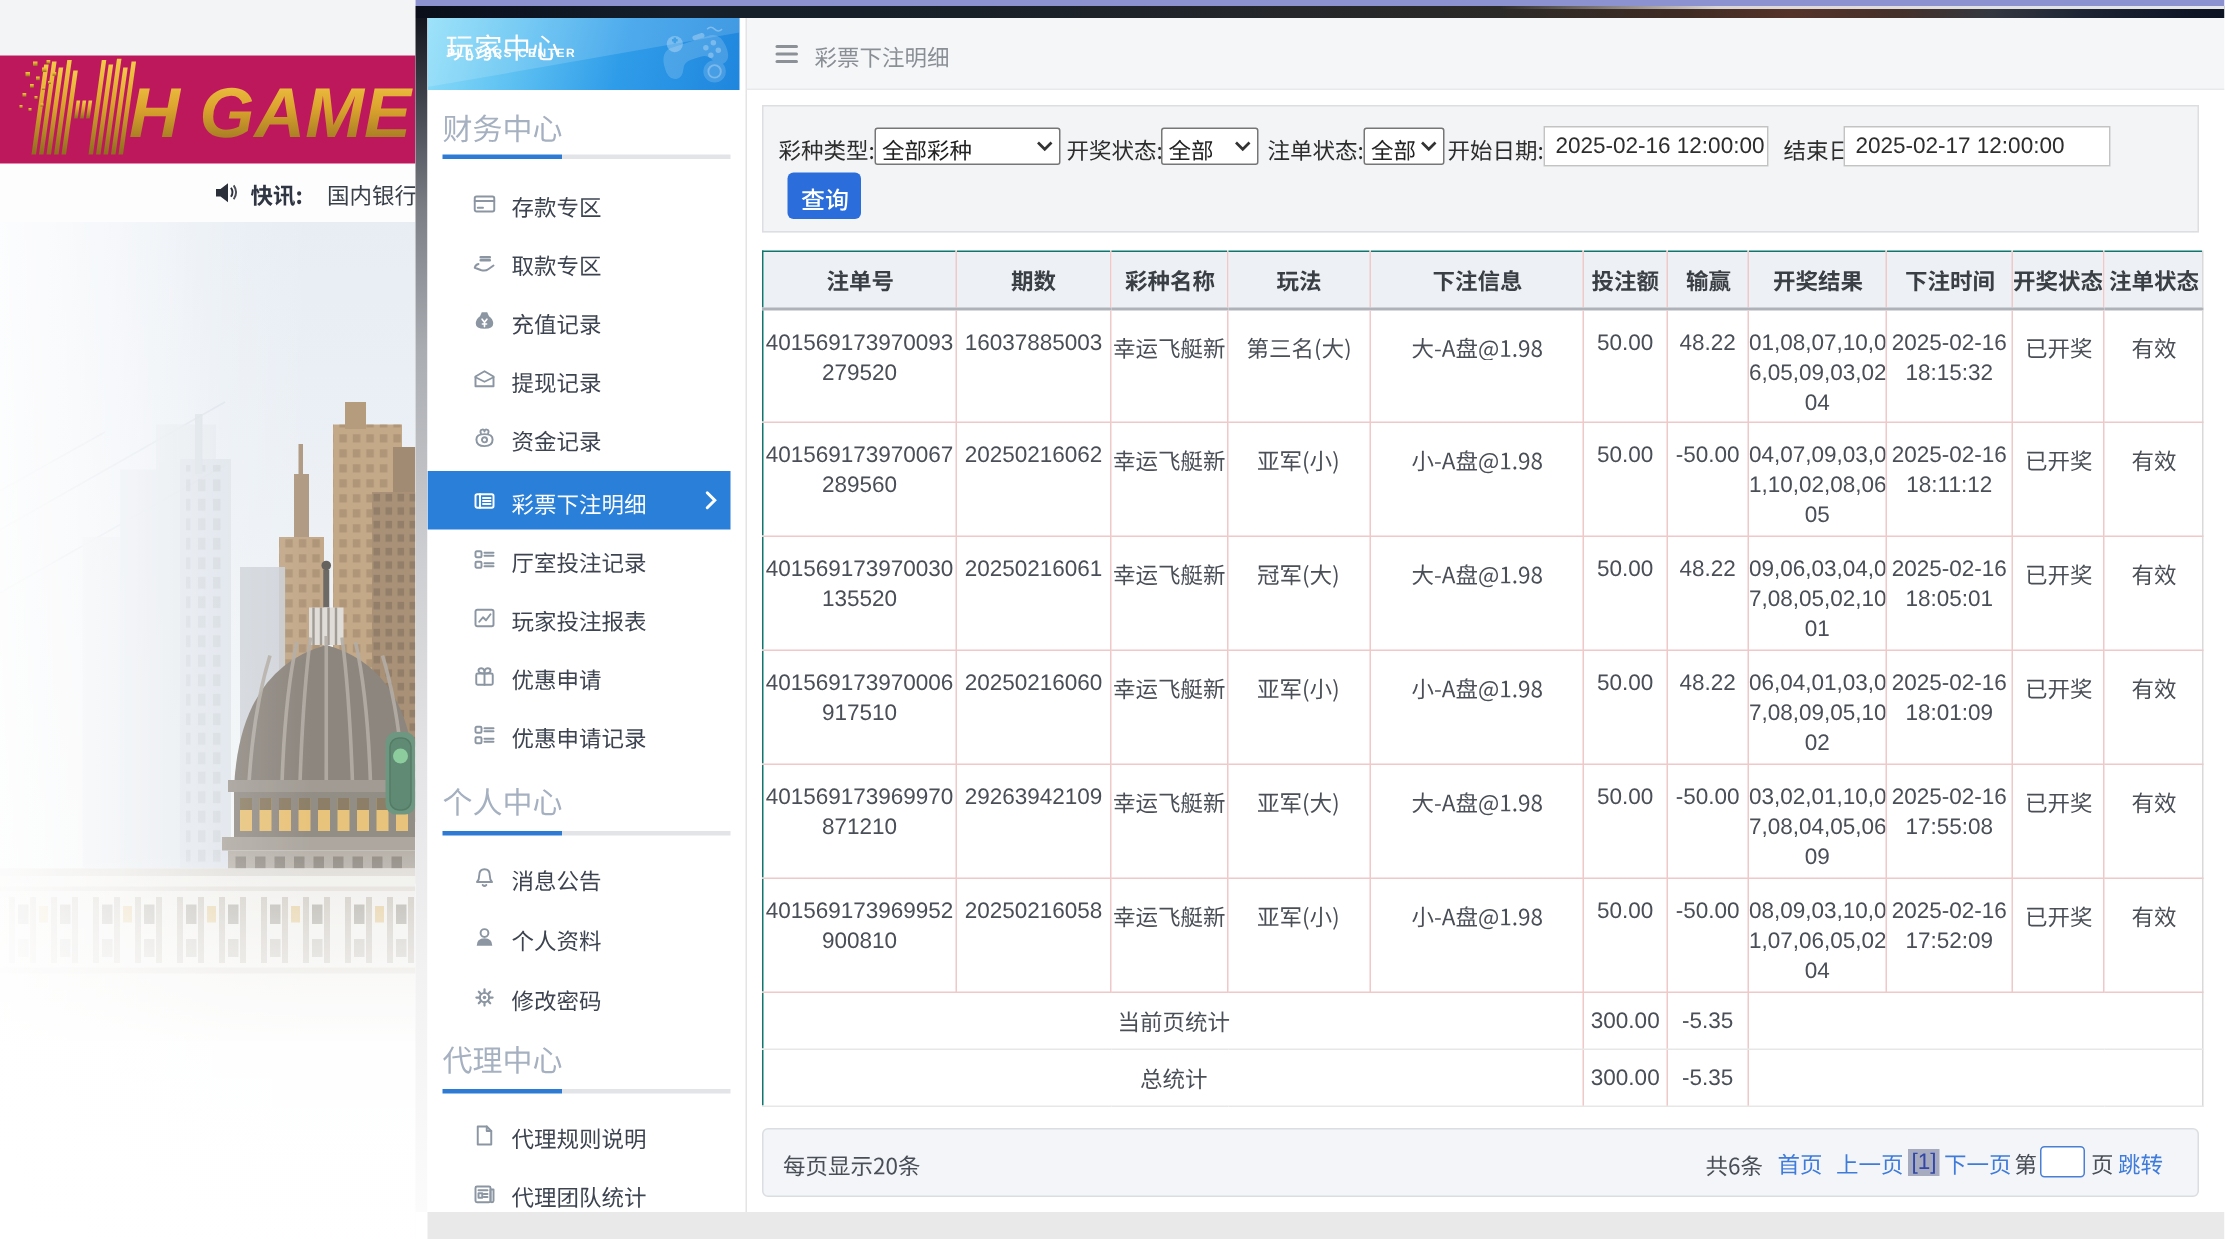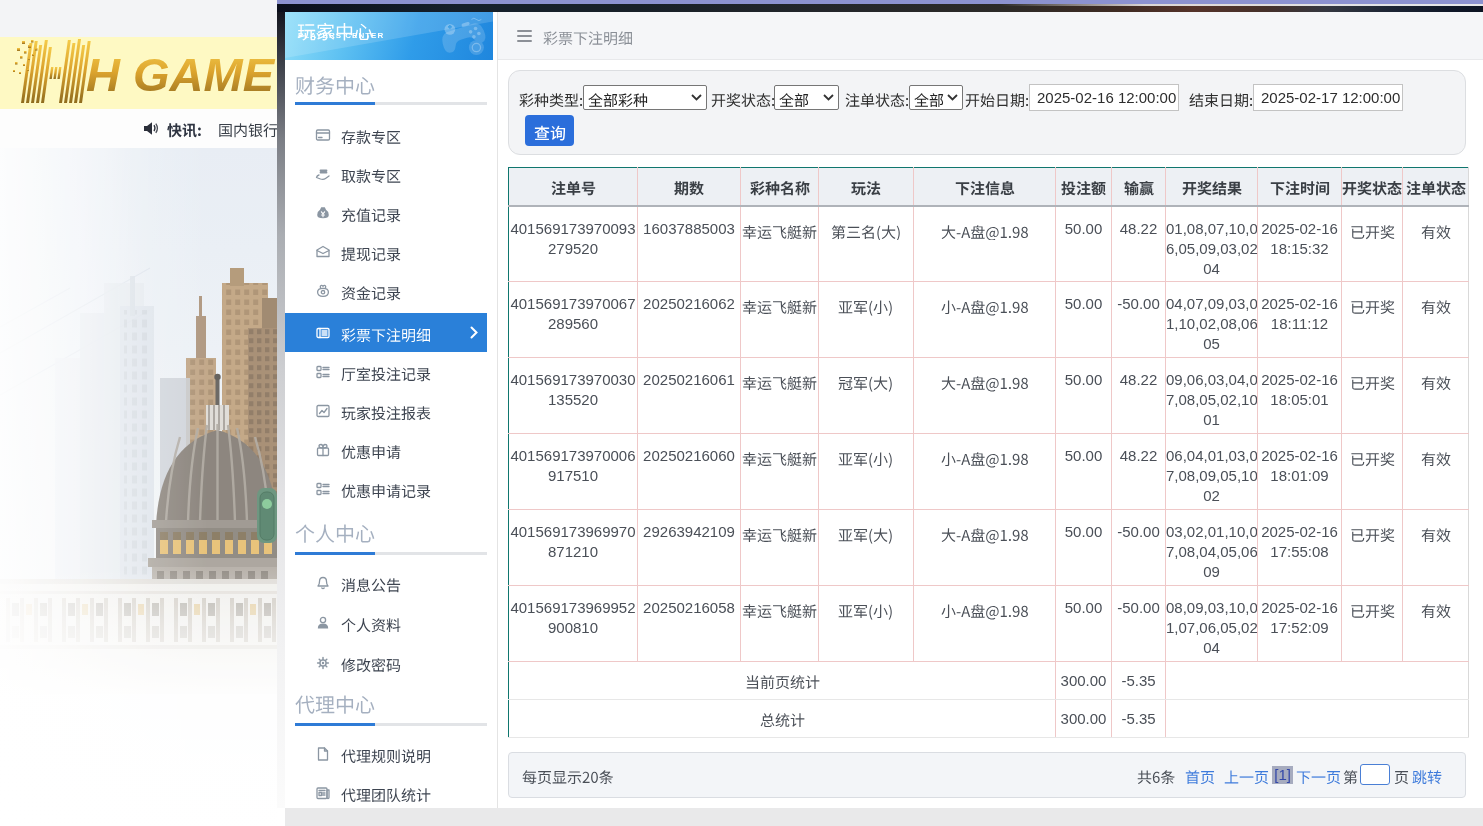--- a/index.html
+++ b/index.html
@@ -1,19 +1,19 @@
 <!DOCTYPE html>
 <html><head><meta charset="utf-8"><title>p</title><style>
 *{margin:0;padding:0;box-sizing:border-box}
 html,body{width:1483px;height:826px;overflow:hidden;font-family:"Liberation Sans",sans-serif;background:#fff;position:relative}
 svg.zh{display:inline-block;vertical-align:-3px}
 
 #leftcol{position:absolute;left:0;top:0;width:277px;height:826px;overflow:hidden}
 #strip1{height:37px;background:#f3f4f6}
-#logoband{height:72px;background:#fef9c3;position:relative}
+#logoband{height:72px;background:#be185d;position:relative}
 #marq{height:39px;background:#fdfdfd;display:flex;align-items:center}
 #marq>*{flex:0 0 auto}
 
 #purple{position:absolute;left:277px;top:0;width:1206px;height:4px;background:#8c92d0}
 #dark{position:absolute;left:277px;top:4px;width:1206px;height:8px;background:linear-gradient(90deg,#0a0e1b 0%,#15202c 15%,#182028 30%,#23262b 45%,#2c2a28 60%,#3f2b23 70%,#55332a 76%,#45302a 82%,#343740 87%,#1e2635 92%,#101829 97%,#0c1322 100%)}
 #sliver{position:absolute;left:1000px;top:4px;width:483px;height:2px;background:linear-gradient(90deg,rgba(255,255,255,0),rgba(255,255,255,.8) 30%,rgba(255,255,255,.9))}
 #lshadow{position:absolute;left:277px;top:12px;width:8px;height:796px;background:linear-gradient(180deg,#14161f 0%,#3a3d46 6%,#7b7e85 16%,#aaadb2 28%,#cdced1 45%,#e4e4e6 62%,#f2f2f3 80%,#fbfbfb 100%)}
 #side{position:absolute;left:285px;top:12px;width:213px;height:796px;background:#fff;border-right:1px solid #e4e4e4;overflow:hidden}
 #shead{width:208px;height:48px;position:relative;background:linear-gradient(105deg,#8edef9 0%,#5ec1f2 30%,#2f9ce9 62%,#1f86dd 100%);overflow:hidden}
 #shead .sheen{position:absolute;left:0;top:0;width:100%;height:100%;background:rgba(255,255,255,.15);clip-path:polygon(0 0,100% 0,100% 20%,0 96%)}
@@ -28,21 +28,21 @@
 ul.menu.m2 li{height:40px}
 ul.menu li .mico{margin-right:10px;flex:0 0 auto}
 ul.menu li.act{background:#2a80d9;margin-top:3px}
 ul.menu li.act .chev{position:absolute;right:9px;top:13px}
 
 #main{position:absolute;left:498px;top:12px;width:985px;height:796px;background:#fff}
 #topbar{height:48px;background:#f5f6f8;border-bottom:1px solid #e8e9eb;display:flex;align-items:center;padding-left:19px}
 #topbar .bars{display:inline-block;width:15px;margin-right:11px}
 #topbar .bars i{display:block;height:2px;background:#8c9097;margin:3px 0;border-radius:1px}
 #cbody{padding:10px 0 0 10px}
-#fbox{width:958px;height:85px;background:#f3f4f6;border:1px solid #dcdee1;border-radius:12px;position:relative}
+#fbox{width:958px;height:85px;background:#f3f4f6;border:1px solid #dcdee1;border-radius:0;position:relative}
 #fbox .lab{position:absolute;top:13px;height:27px;display:flex;align-items:center}#fbox .ctl{position:absolute}
 .fsel{height:25px;background:#fff;border:1px solid #767676;border-radius:2px;display:flex;align-items:center;padding:0 4px 0 4px}
 .fsel svg.ar{margin-left:auto}
 .finp{height:27px;background:#fff;border:1px solid #c3c3c3;display:flex;align-items:center;padding-left:7px;font-size:15px;color:#2d2d2d}
 #qbtn{position:absolute;left:16px;top:44px;width:49px;height:31px;background:#2b6edb;border-radius:4px;display:flex;align-items:center;justify-content:center}
 
 table{border-collapse:collapse;table-layout:fixed;width:960px;margin-top:12px}
 th,td{text-align:center;vertical-align:middle;overflow:hidden}
 tr.stat td{vertical-align:middle;padding-top:0}
 thead th{height:38px;background:#edf0f4;border-bottom:2px solid #afb3b9;border-right:1px solid #efc8c8}
@@ -731,21 +731,21 @@
           <svg class="zh " width="64.2" height="21.8" fill="#2d2d2d">
             <g id="s28" transform="translate(0,18.9) scale(0.015,-0.015)">
               <path d="M35 53 48 -24C147 -2 280 26 406 55L400 124C266 97 128 68 35 53ZM56 427C71 434 96 439 223 454C178 391 136 341 117 322C84 286 61 262 38 257C47 237 59 200 63 184C87 197 123 205 402 256C400 272 397 302 398 322L175 286C256 373 335 479 403 587L334 629C315 593 293 557 270 522L137 511C196 594 254 700 299 802L222 834C182 717 110 593 87 561C66 529 48 506 30 502C39 481 52 443 56 427ZM639 841V706H408V634H639V478H433V406H926V478H716V634H943V706H716V841ZM459 304V-79H532V-36H826V-75H901V304ZM532 32V236H826V32Z"></path>
               <path transform="translate(1000)" d="M145 554V266H420C327 160 178 64 40 16C57 1 80 -28 92 -46C222 5 361 100 460 209V-80H537V214C636 102 778 5 912 -48C924 -28 948 2 966 17C825 64 673 160 580 266H859V554H537V663H927V734H537V839H460V734H76V663H460V554ZM217 487H460V333H217ZM537 487H782V333H537Z"></path>
               <path transform="translate(2000)" d="M253 352H752V71H253ZM253 426V697H752V426ZM176 772V-69H253V-4H752V-64H832V772Z"></path>
               <path transform="translate(3000)" d="M178 143C148 76 95 9 39 -36C57 -47 87 -68 101 -80C155 -30 213 47 249 123ZM321 112C360 65 406 -1 424 -42L486 -6C465 35 419 97 379 143ZM855 722V561H650V722ZM580 790V427C580 283 572 92 488 -41C505 -49 536 -71 548 -84C608 11 634 139 644 260H855V17C855 1 849 -3 835 -4C820 -5 769 -5 716 -3C726 -23 737 -56 740 -76C813 -76 861 -75 889 -62C918 -50 927 -27 927 16V790ZM855 494V328H648C650 363 650 396 650 427V494ZM387 828V707H205V828H137V707H52V640H137V231H38V164H531V231H457V640H531V707H457V828ZM205 640H387V551H205ZM205 491H387V393H205ZM205 332H387V231H205Z"></path>
               <path transform="translate(4000)" d="M139 390C175 390 205 418 205 460C205 501 175 530 139 530C102 530 73 501 73 460C73 418 102 390 139 390ZM139 -13C175 -13 205 15 205 56C205 98 175 126 139 126C102 126 73 98 73 56C73 15 102 -13 139 -13Z"></path>
             </g>
           </svg>
         </span>
-        <div class="ctl finp" style="left:744px;top:13px;width:150px">2025-02-17 12:00:00</div>
+        <div class="ctl finp" style="left:720px;top:13px;width:178px">2025-02-17 12:00:00</div>
         <div id="qbtn">
           <svg class="zh " width="32.0" height="23.2" fill="#ffffff">
             <g id="s29" transform="translate(0,20.16) scale(0.016,-0.016)">
               <path d="M308 219H684V149H308ZM308 350H684V282H308ZM214 414V85H782V414ZM68 30V-54H935V30ZM450 844V724H55V641H354C271 554 148 477 31 438C51 419 78 385 92 362C225 415 360 513 450 627V445H544V627C636 516 772 420 906 370C920 394 948 429 968 447C847 485 722 557 639 641H946V724H544V844Z"></path>
               <path transform="translate(1000)" d="M101 770C149 722 211 654 239 611L308 673C279 715 214 779 165 824ZM39 533V442H170V117C170 72 141 40 121 27C137 9 160 -31 168 -54C184 -32 214 -7 389 126C379 144 364 181 357 206L262 136V533ZM498 844C457 721 386 597 304 519C327 504 367 473 385 455L420 496V59H506V118H742V524H441C461 551 480 581 498 612H850C838 214 823 60 793 26C782 13 772 9 753 9C729 9 677 9 619 14C635 -12 647 -52 648 -77C703 -80 759 -81 793 -76C829 -72 853 -62 877 -28C916 22 930 183 943 651C944 664 944 698 944 698H544C563 737 580 778 595 819ZM658 284V195H506V284ZM658 358H506V447H658Z"></path>
             </g>
           </svg>
         </div>
       </div>
       <table>

